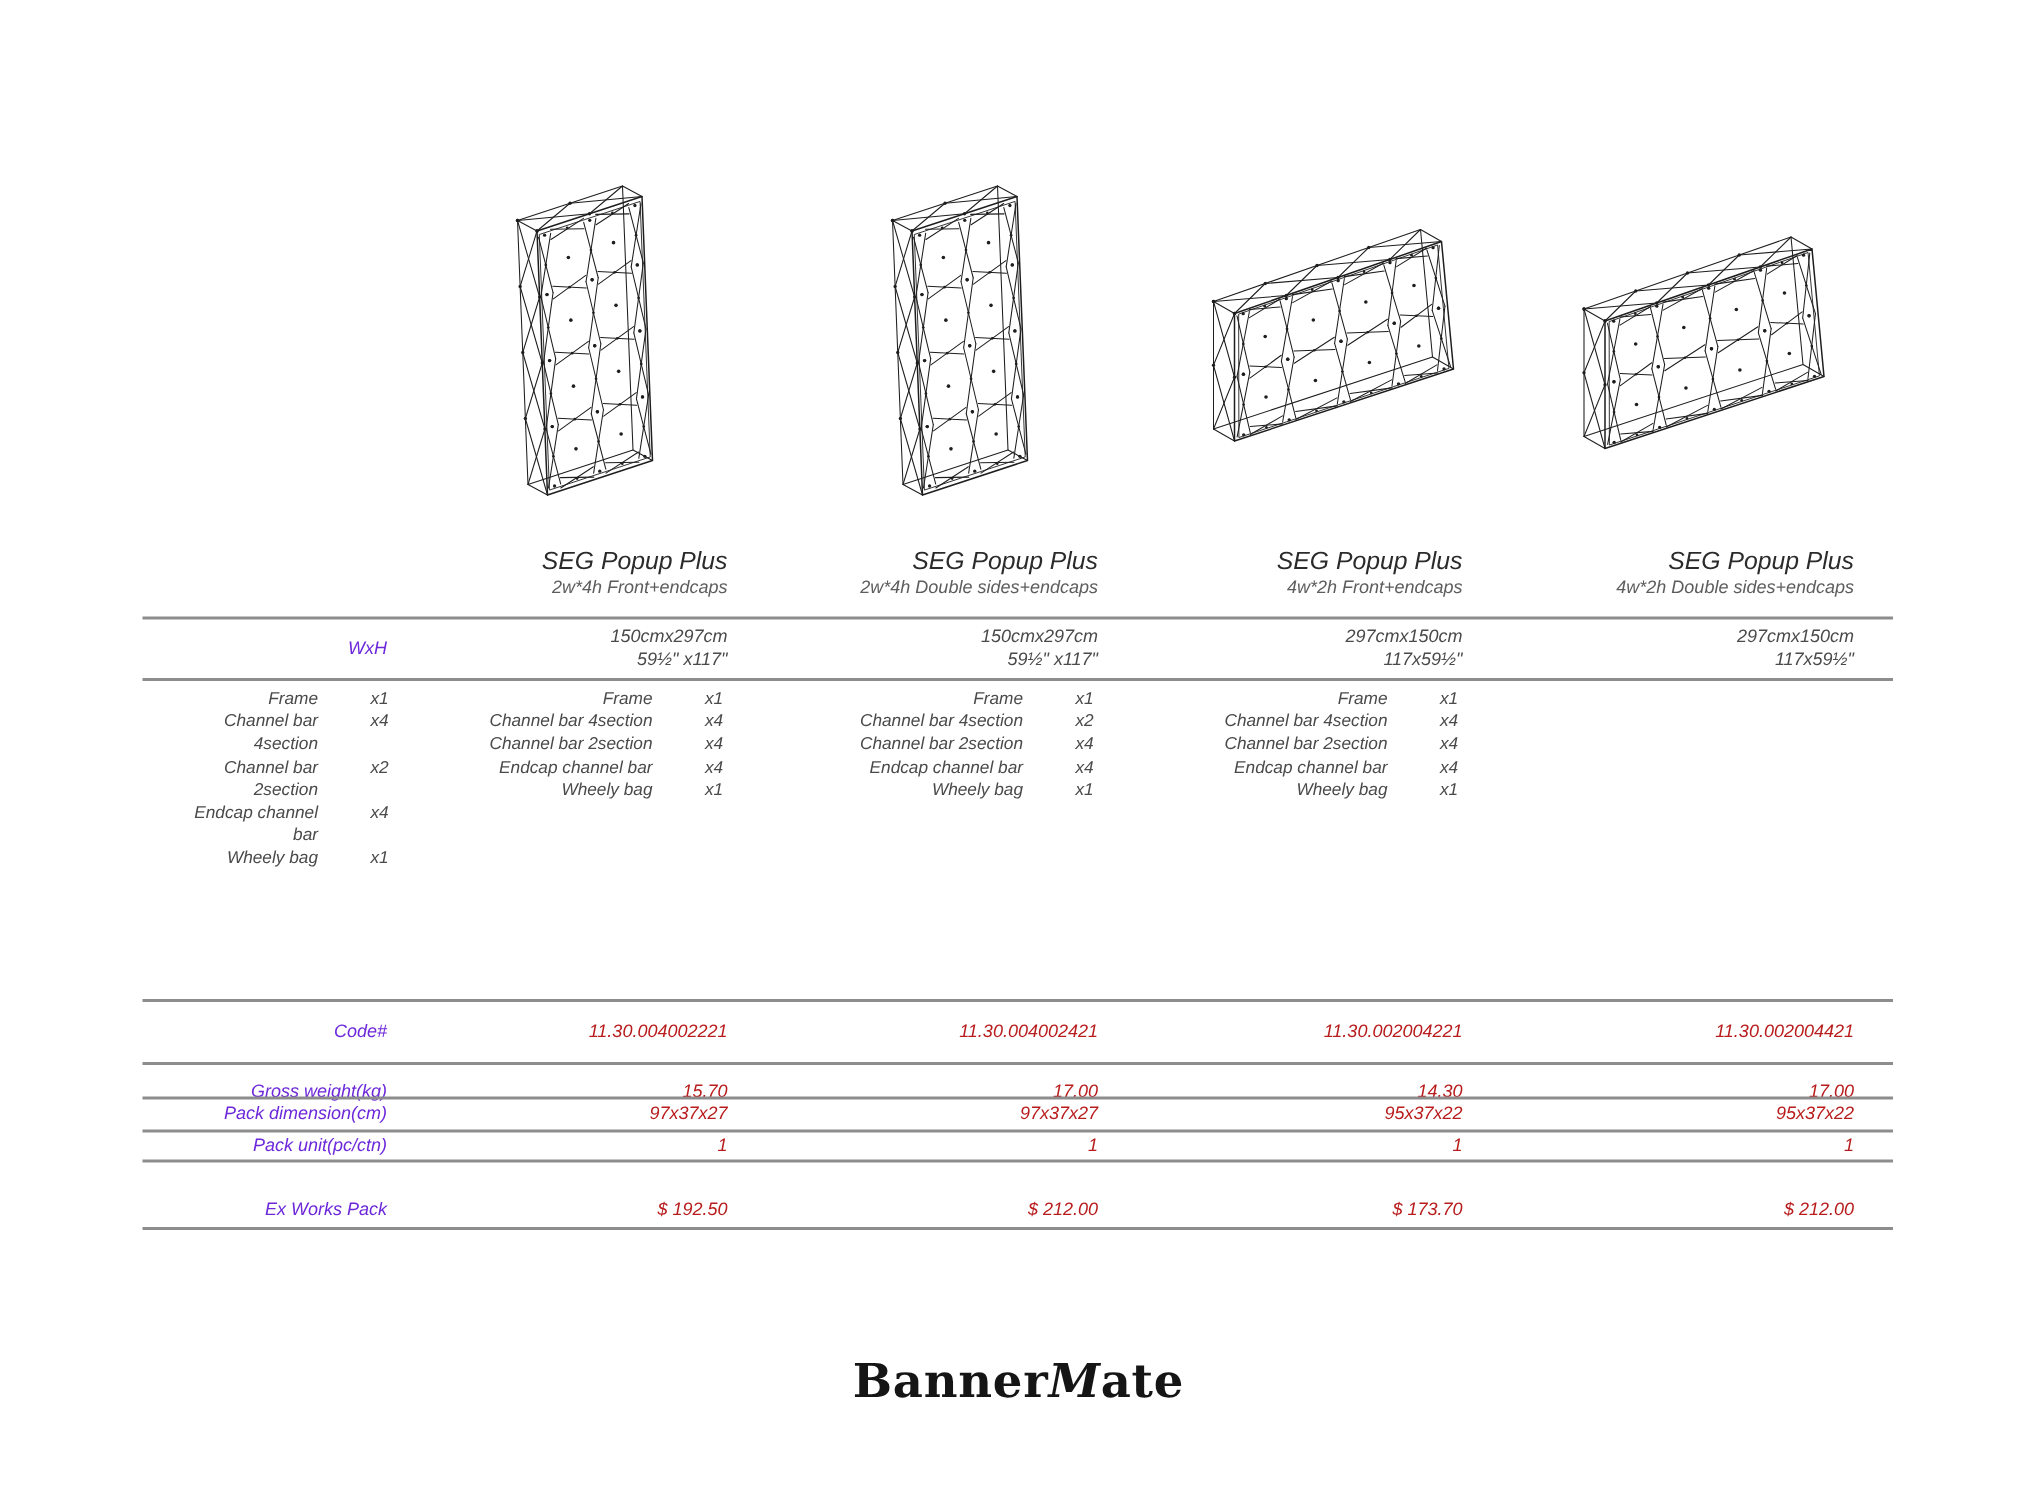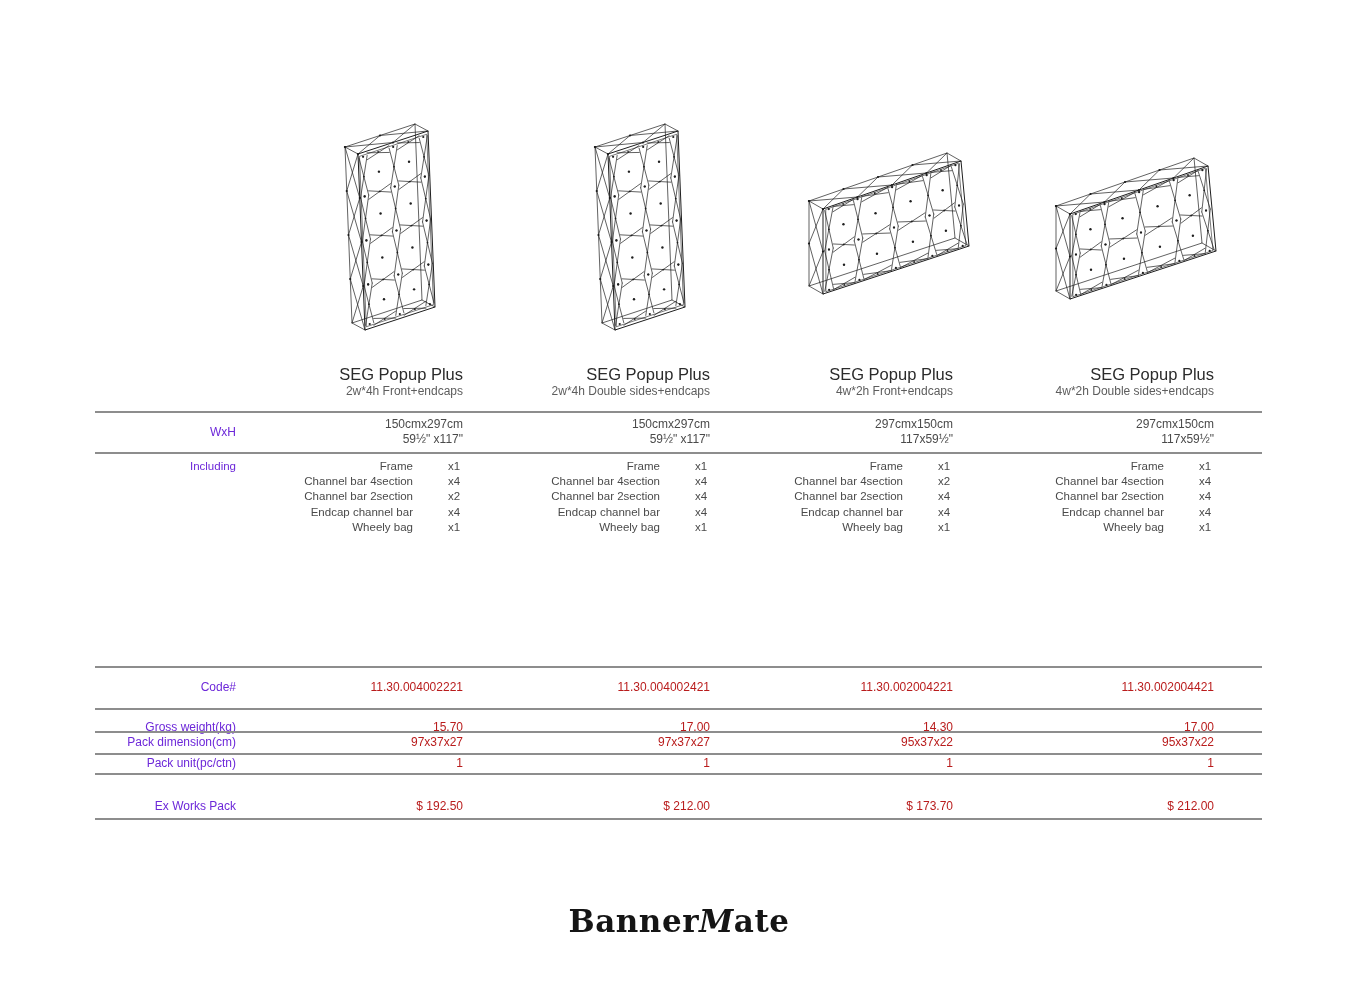--- a/index.html
+++ b/index.html
@@ -1,19 +1,19 @@
 <!DOCTYPE html>
 <html><head>
 <meta charset="utf-8">
 <style>
   html,body{margin:0;padding:0;background:#ffffff;}
   body{width:1358px;height:1000px;position:relative;font-family:"Liberation Sans",sans-serif;color:#4a4a4a;-webkit-font-smoothing:antialiased;}
   .sheet{position:absolute;left:0;top:0;width:1358px;height:1000px;}
   .hline{position:absolute;left:95px;width:1167px;height:2px;background:#8d8d8d;}
-  .row{position:absolute;left:90px;width:1124px;display:grid;grid-template-columns:150px 223px 247px 243px 261px;}
+  .row{position:absolute;left:112px;width:1124px;display:grid;grid-template-columns:150px 223px 247px 243px 261px;font-style:italic;}
   .cell{text-align:right;}
   .lbl{font-size:12px;color:#6d28d9;text-align:right;padding-right:4px;}
   .v{font-size:12px;color:#b91c1c;}
   .titles .cell{line-height:1;}
   .ptitle{font-size:16.5px;color:#2b2b2b;line-height:19px;}
   .psub{font-size:12px;color:#5d5d5d;line-height:14px;}
   .wxh-cell{font-size:12px;line-height:15px;color:#4a4a4a;}
   .inc-line{display:flex;align-items:baseline;font-size:11.5px;line-height:15.2px;color:#4a4a4a;}
   .inc-item{flex:1;text-align:right;}
   .inc-qty{width:18px;margin-left:32px;text-align:center;}
@@ -582,21 +582,20 @@
     </div>
     <div class="cell vcenter wxh-cell">
       <div>297cmx150cm</div>
       <div>117x59½"</div>
     </div>
   </div>
 
   <div class="hline" style="top:452px"></div>
 
   <div class="row" style="top:459px">
-    <div class="cell lbl" style="font-size:11.5px;line-height:15.2px">Including</div>
 
     <div class="cell">
       <div class="inc-line">
           <span class="inc-item">Frame</span>
           <span class="inc-qty">x1</span>
         </div>
       <div class="inc-line">
           <span class="inc-item">Channel bar 4section</span>
           <span class="inc-qty">x4</span>
         </div>

